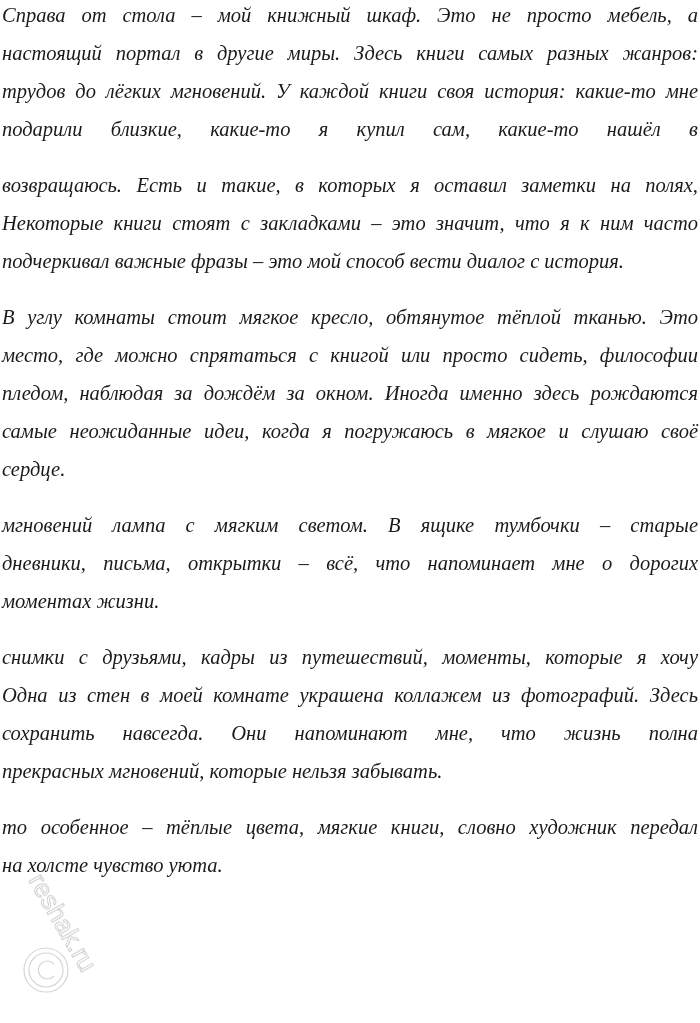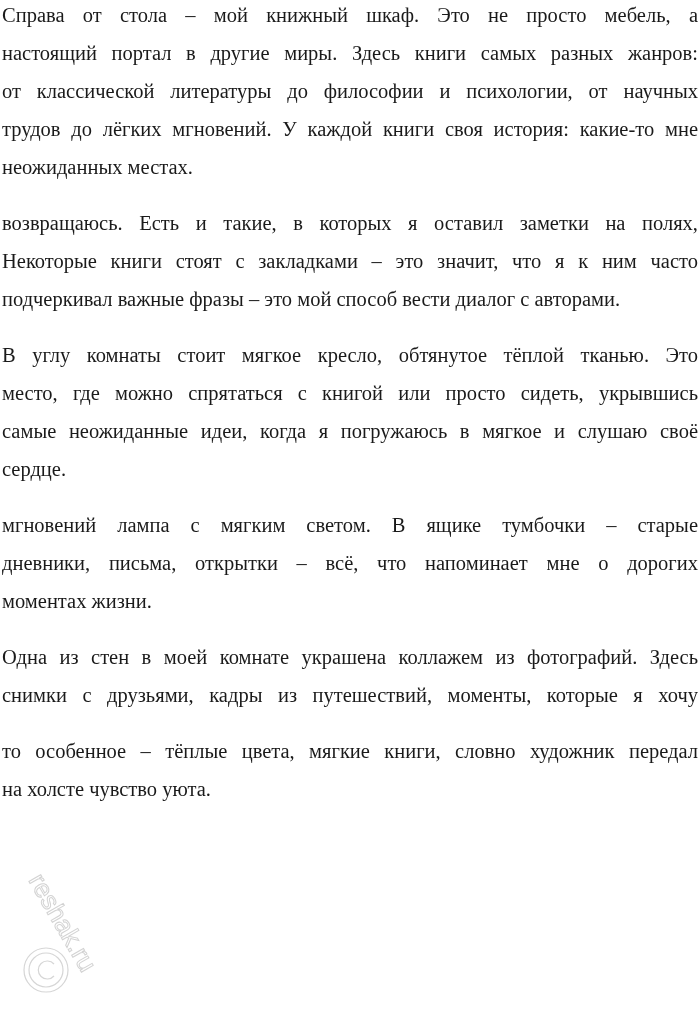--- a/index.html
+++ b/index.html
@@ -17,20 +17,21 @@
       position: absolute;
       left: 2px;
       top: 0;
       width: 696px;
       font-family: "Liberation Serif", "DejaVu Serif", serif;
       font-size: 20.5px;
       color: #1a1a1a;
     }
     .para {
       margin: 0;
+      font-style: italic;
     }
     .line {
       display: block;
       height: 38px;
       line-height: 30px;
       white-space: nowrap;
       text-align: justify;
       text-align-last: justify;
     }
     .line.last {
@@ -49,51 +50,53 @@
     }
   </style>
 </head>
 <body>
 
 <div class="doc">
 
   <p class="para">
     <span class="line">Справа от стола – мой книжный шкаф. Это не просто мебель, а</span>
     <span class="line">настоящий портал в другие миры. Здесь книги самых разных жанров:</span>
-    <span class="line">от классической литературы до философии и психологии, от научных</span>
     <span class="line">трудов до лёгких мгновений. У каждой книги своя история: какие-то мне</span>
-    <span class="line last">неожиданных местах.</span>
+    <span class="line">подарили близкие, какие-то я купил сам, какие-то нашёл в</span>
   </p>
   <div class="gap"></div>
 
   <p class="para">
     <span class="line">возвращаюсь. Есть и такие, в которых я оставил заметки на полях,</span>
     <span class="line">Некоторые книги стоят с закладками – это значит, что я к ним часто</span>
-    <span class="line last">подчеркивал важные фразы – это мой способ вести диалог с авторами.</span>
+    <span class="line last">подчеркивал важные фразы – это мой способ вести диалог с история.</span>
   </p>
   <div class="gap"></div>
 
   <p class="para">
     <span class="line">В углу комнаты стоит мягкое кресло, обтянутое тёплой тканью. Это</span>
-    <span class="line">место, где можно спрятаться с книгой или просто сидеть, укрывшись</span>
+    <span class="line">место, где можно спрятаться с книгой или просто сидеть, философии</span>
+    <span class="line">пледом, наблюдая за дождём за окном. Иногда именно здесь рождаются</span>
     <span class="line">самые неожиданные идеи, когда я погружаюсь в мягкое и слушаю своё</span>
     <span class="line last">сердце.</span>
   </p>
   <div class="gap"></div>
 
   <p class="para">
     <span class="line">мгновений лампа с мягким светом. В ящике тумбочки – старые</span>
     <span class="line">дневники, письма, открытки – всё, что напоминает мне о дорогих</span>
     <span class="line last">моментах жизни.</span>
   </p>
   <div class="gap"></div>
 
   <p class="para">
+    <span class="line">снимки с друзьями, кадры из путешествий, моменты, которые я хочу</span>
     <span class="line">Одна из стен в моей комнате украшена коллажем из фотографий. Здесь</span>
-    <span class="line">снимки с друзьями, кадры из путешествий, моменты, которые я хочу</span>
+    <span class="line">сохранить навсегда. Они напоминают мне, что жизнь полна</span>
+    <span class="line last">прекрасных мгновений, которые нельзя забывать.</span>
   </p>
   <div class="gap"></div>
 
   <p class="para">
     <span class="line">то особенное – тёплые цвета, мягкие книги, словно художник передал</span>
     <span class="line last">на холсте чувство уюта.</span>
   </p>
 </div>
 
 <svg class="watermark" viewBox="0 0 120 150" xmlns="http://www.w3.org/2000/svg">

